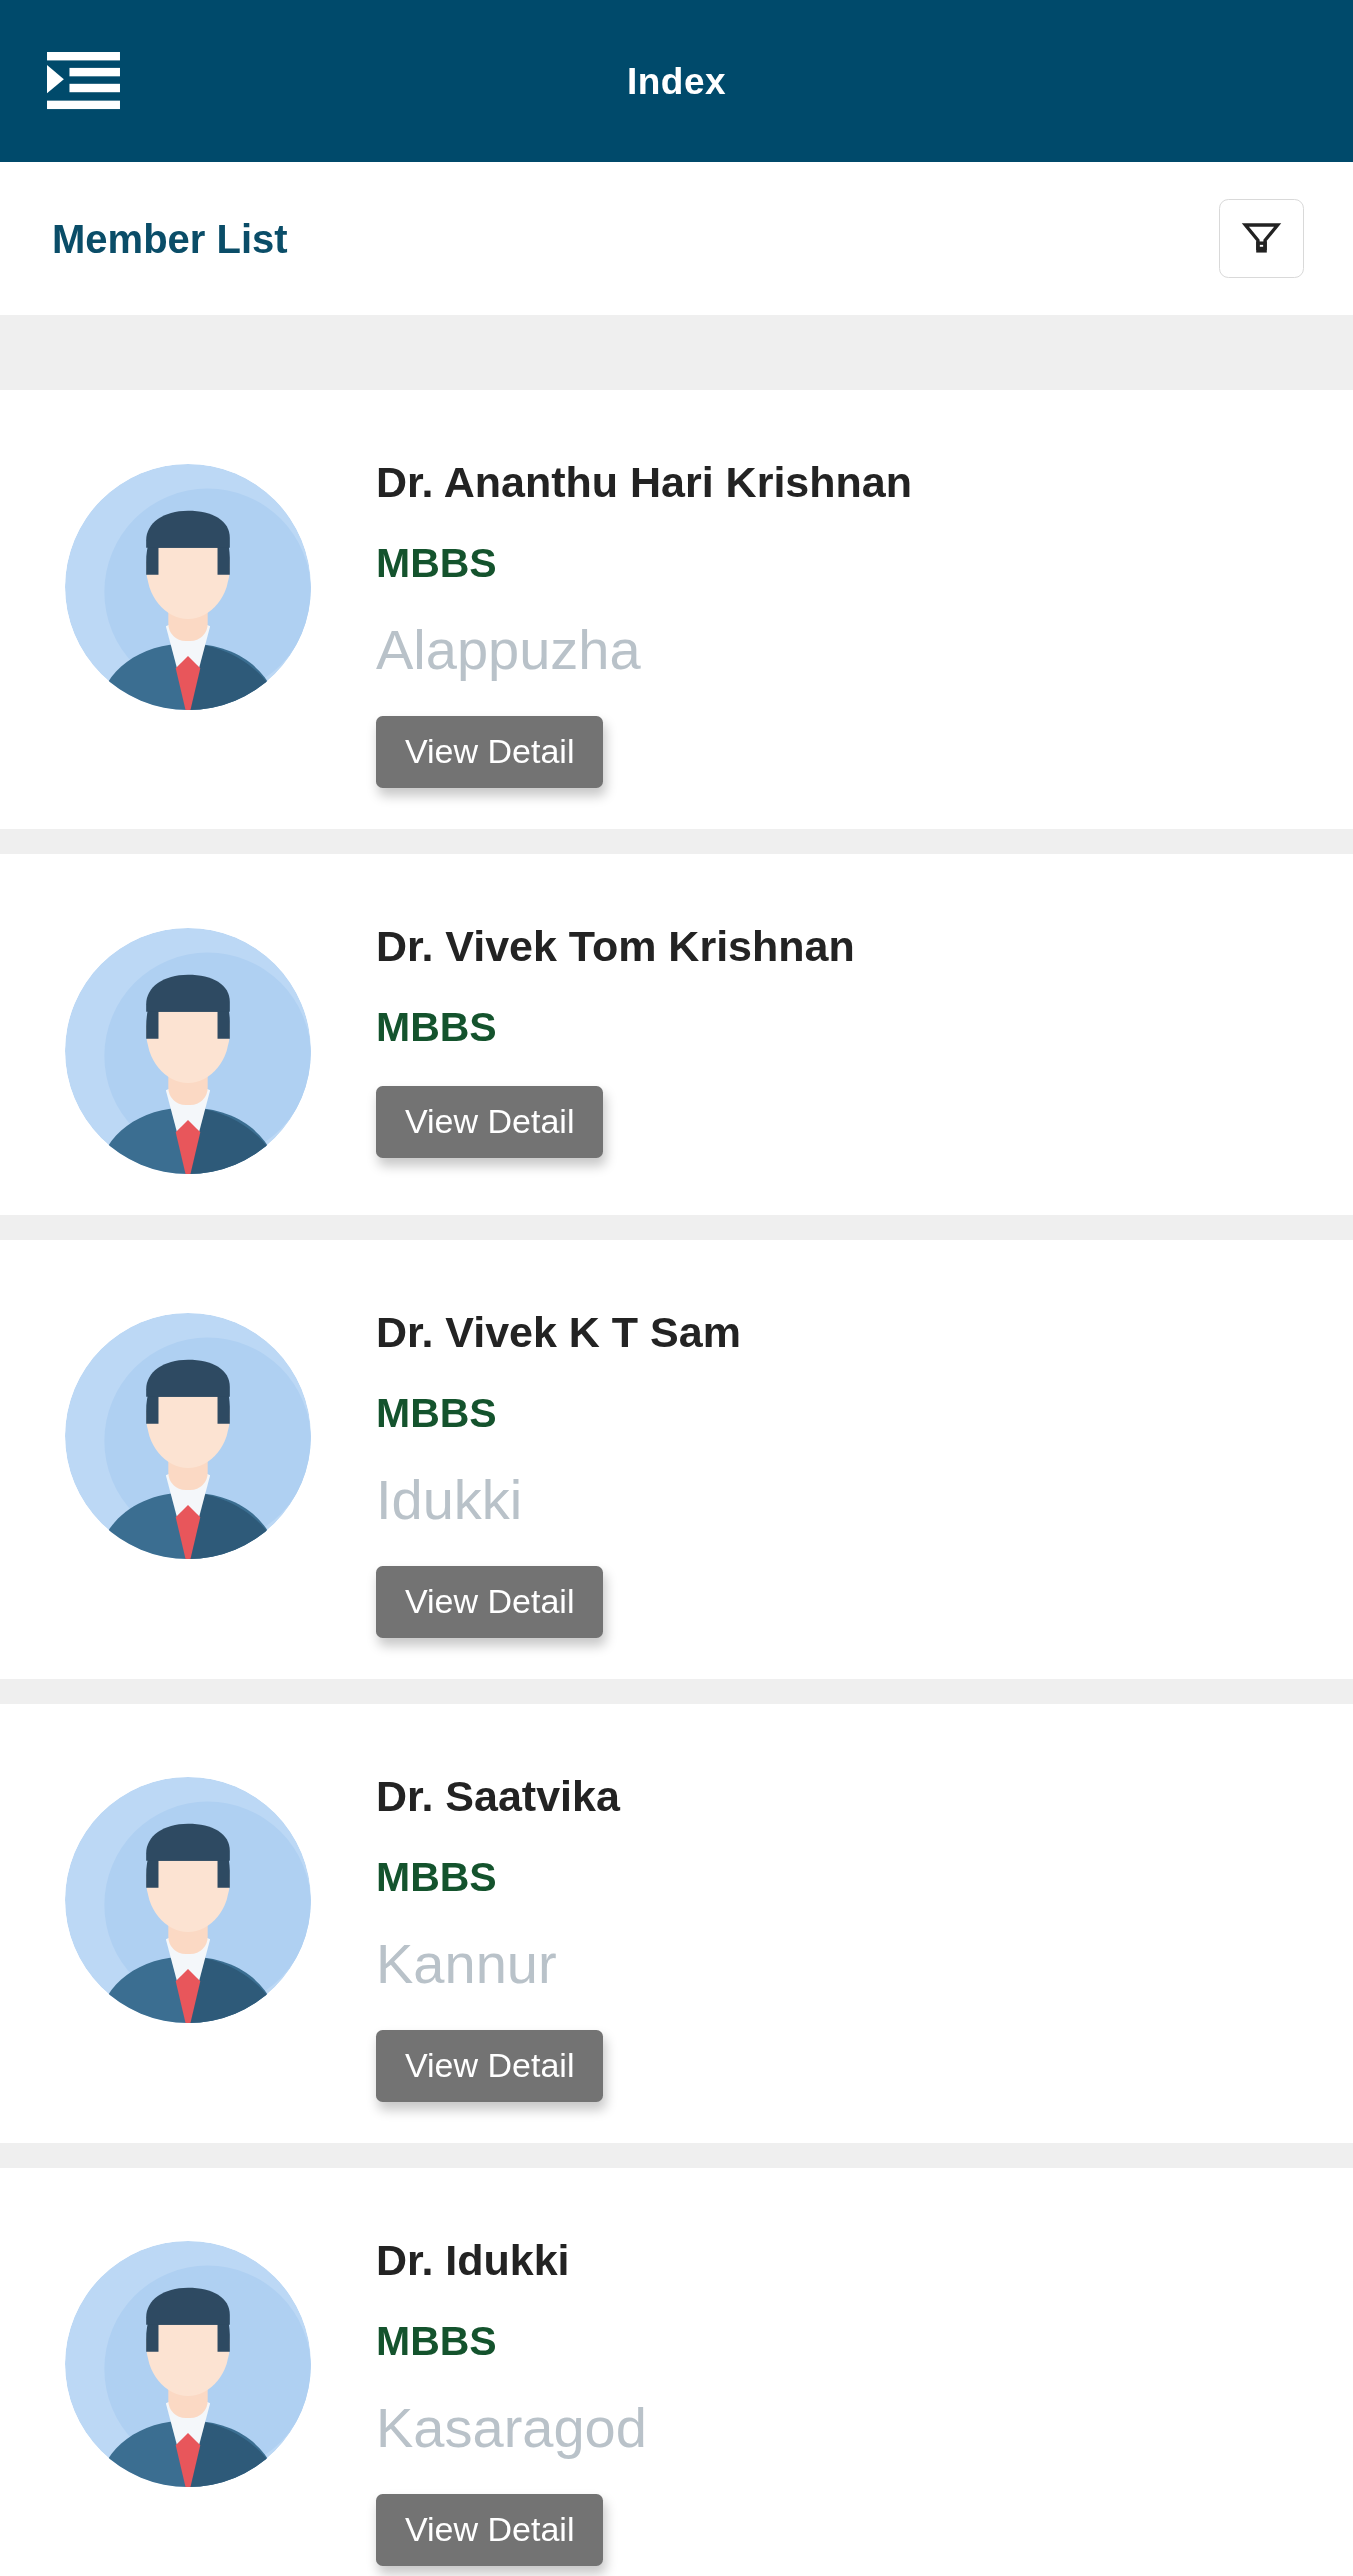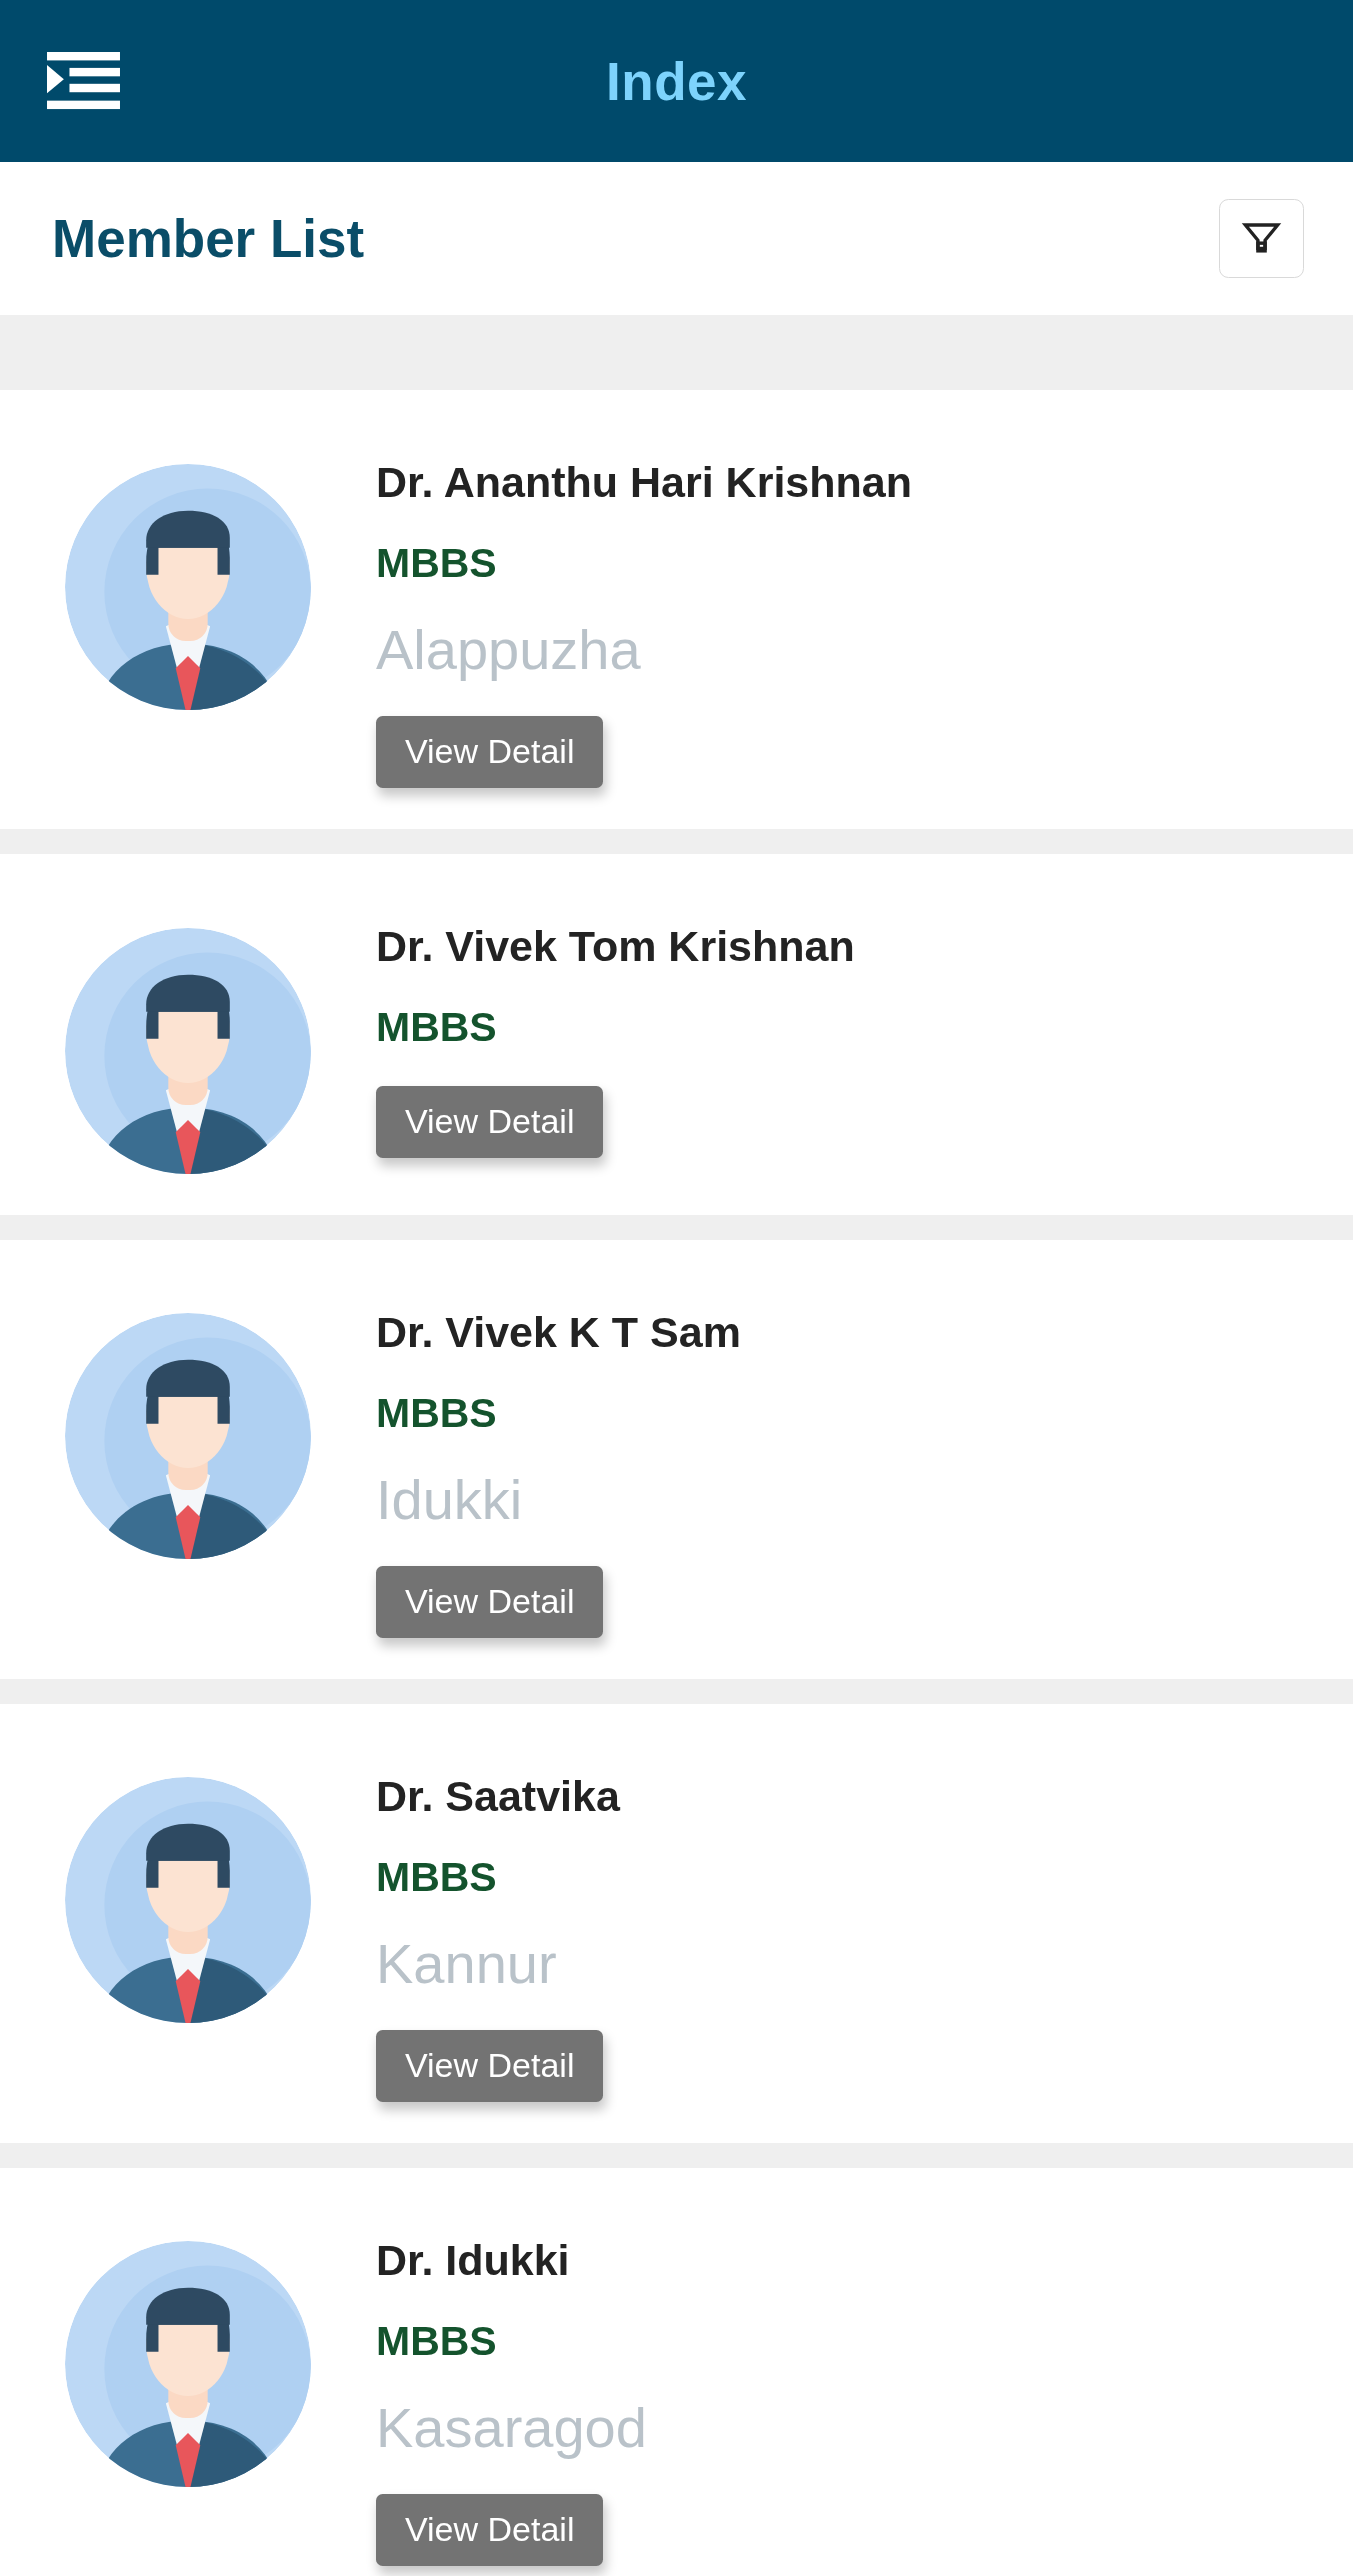--- a/index.html
+++ b/index.html
@@ -28,41 +28,41 @@
     height:68px;
     display:flex;
     flex-direction:column;
     justify-content:center;
     cursor:pointer;
   }
   .menu-ico{ width:73px; height:58px; display:block; }
   .appbar-title{
     width:100%;
     text-align:center;
-    color:#7dd3fc;
-    font-size:53px;
+    color:#ffffff;
+    font-size:37px;
     font-weight:bold;
     letter-spacing:0.5px;
     line-height:1;
   }
 
   
   .subheader{
     position:relative;
     width:100%;
     height:153px;
     background:#ffffff;
     display:flex;
     align-items:center;
     justify-content:space-between;
     padding:0 49px 0 52px;
   }
   .subheader-title{
     color:#0A4D68;
-    font-size:53px;
+    font-size:40px;
     font-weight:bold;
     line-height:1;
   }
   .filter-btn{
     width:85px;
     height:79px;
     border:1.9px solid #d9d9d9;
     border-radius:9.4px;
     background:#ffffff;
     display:flex;

